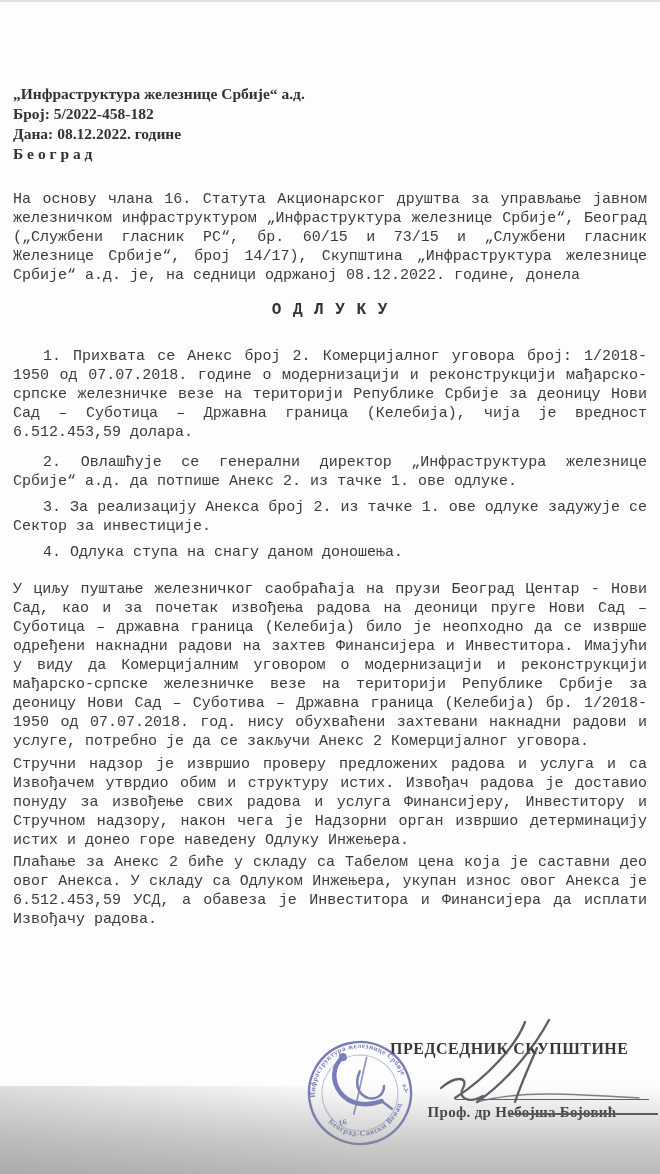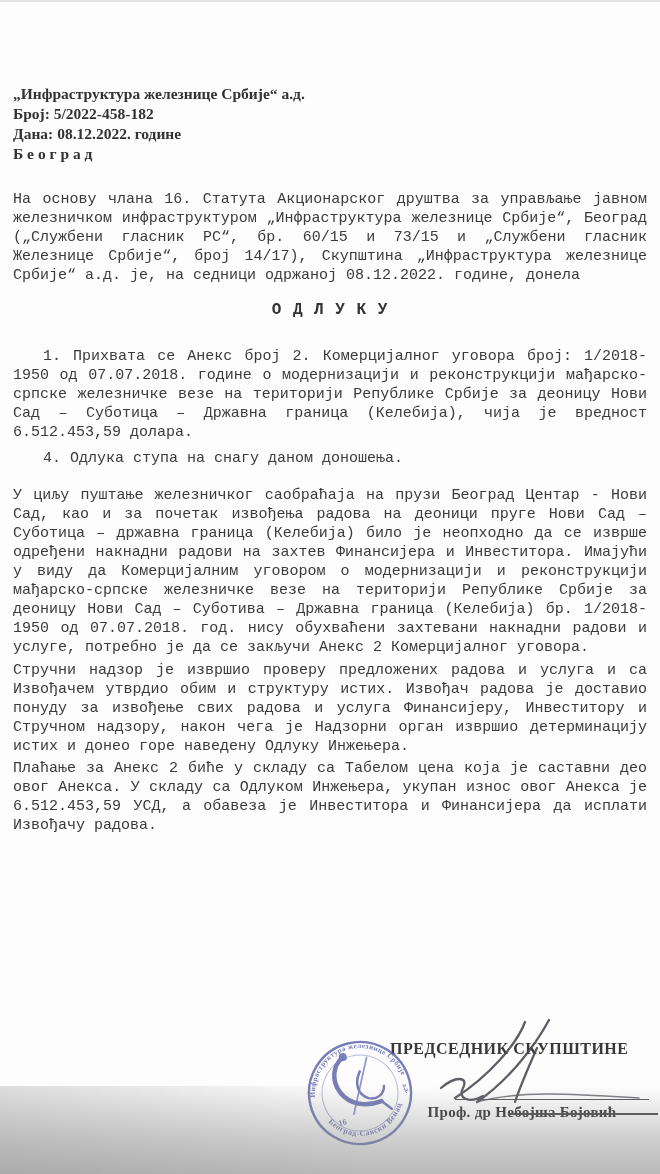--- a/index.html
+++ b/index.html
@@ -63,20 +63,22 @@
     <div>Број: 5/2022-458-182</div>
     <div>Дана: 08.12.2022. године</div>
     <div>Б е о г р а д</div>
   </div>
 
   <p class="preamble">На основу члана 16. Статута Акционарског друштва за управљање јавном железничком инфраструктуром „Инфраструктура железнице Србије“, Београд („Службени гласник РС“, бр. 60/15 и 73/15 и „Службени гласник Железнице Србије“, број 14/17), Скупштина „Инфраструктура железнице Србије“ а.д. је, на седници одржаној 08.12.2022. године, донела</p>
 
   <p class="title">О Д Л У К У</p>
 
   <p class="item i1">1.  Прихвата се Анекс број 2. Комерцијалног уговора број: 1/2018-1950 од 07.07.2018. године о модернизацији и реконструкцији мађарско-српске железничке везе на територији Републике Србије за деоницу Нови Сад – Суботица – Државна граница (Келебија), чија је вредност 6.512.453,59 долара.</p>
+  <p class="item i2">2.  Овлашћује се генерални директор „Инфраструктура железнице Србије“ а.д. да потпише Анекс 2. из тачке 1. ове одлуке.</p>
+  <p class="item i3">3.  За реализацију Анекса број 2. из тачке 1. ове одлуке задужује се Сектор за инвестиције.</p>
   <p class="item i4">4.  Одлука ступа на снагу даном доношења.</p>
 
 
   <p class="rp1">У циљу пуштање железничког саобраћаја на прузи Београд Центар - Нови Сад, као и за почетак извођења радова на деоници пруге Нови Сад – Суботица – државна граница (Келебија) било је неопходно да се изврше одређени накнадни радови на захтев Финансијера и Инвеститора. Имајући у виду да Комерцијалним уговором о модернизацији и реконструкцији мађарско-српске железничке везе на територији Републике Србије за деоницу Нови Сад – Суботива – Државна граница (Келебија) бр. 1/2018-1950 од 07.07.2018. год. нису обухваћени захтевани накнадни радови и услуге, потребно је да се закључи Анекс 2 Комерцијалног уговора.</p>
   <p class="rp3">Стручни надзор је извршио проверу предложених радова и услуга и са Извођачем утврдио обим и структуру истих. Извођач радова је доставио понуду за извођење свих радова и услуга Финансијеру, Инвеститору и Стручном надзору, након чега је Надзорни орган извршио детерминацију истих и донео горе наведену Одлуку Инжењера.</p>
   <p class="rp4">Плаћање за Анекс 2 биће у складу са Табелом цена која је саставни део овог Анекса. У складу са Одлуком Инжењера, укупан износ овог Анекса  је 6.512.453,59 УСД, а обавеза је Инвеститора и Финансијера да исплати Извођачу радова.</p>
 
 </div>
 
 <div class="sig-role">ПРЕДСЕДНИК СКУПШТИНЕ</div>

